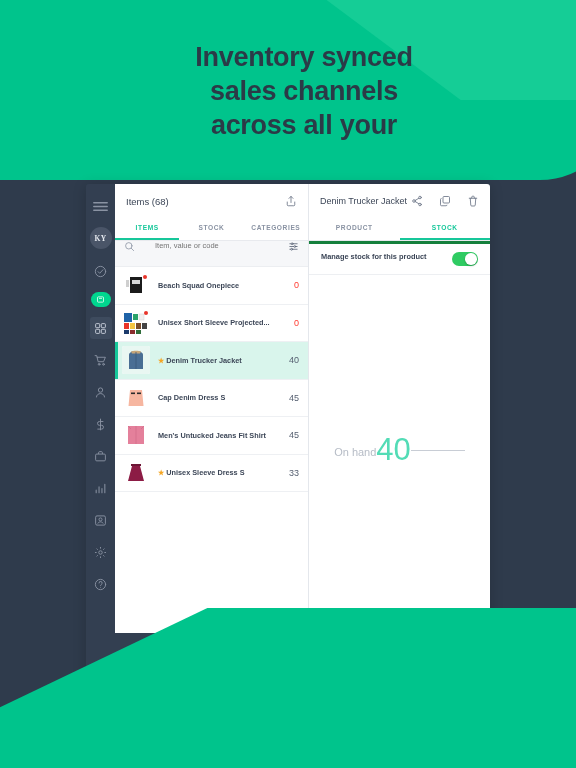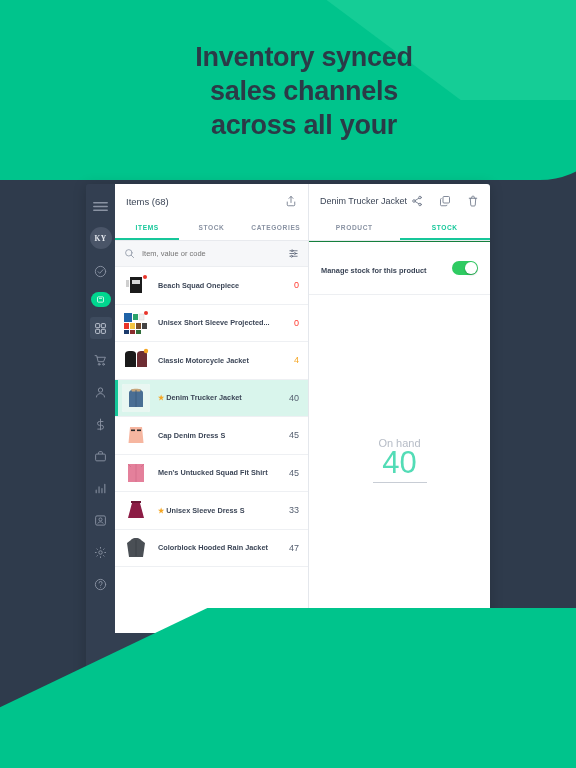--- a/index.html
+++ b/index.html
@@ -79,22 +79,22 @@
   .icon-btn { color:#6d7688; display:flex; align-items:center; cursor:pointer; }
   .icon-btn svg { width:12px; height:12px; display:block; }
   .tabs { display:flex; border-bottom:1px solid #e8eaee; }
   .tab {
     flex:1; text-align:center; font-size:6.6px; letter-spacing:.6px;
     color:#8a93a3; padding:6px 0 7px; font-weight:600;
     border-bottom:2px solid transparent; cursor:pointer;
   }
   .tab.active { color:#16c79a; border-bottom-color:#16c79a; }
   .search-bar {
-    height:26px; background:#f6f7f9; display:flex; align-items:center;
-    padding:0 9px; gap:7px; border-bottom:1px solid #eceef1;
+    height:26px; background:#f6f7f9; display:flex; align-items:flex-start;
+    padding:0 9px; gap:20px; border-bottom:1px solid #eceef1;
   }
   .search-bar svg { width:11px;height:11px; color:#8e96a5; display:block; flex:0 0 11px;}
   .search-input {
     border:none; background:transparent; outline:none; flex:1;
     font-size:7.5px; color:#9aa2b0; font-family:inherit;
   }
   .list { flex:1; overflow:hidden; background:#fff; }
   .list-item {
     height:37.5px; display:flex; align-items:center; gap:8px;
     padding:0 9px 0 7px; border-bottom:1px solid #eef0f3; position:relative;
@@ -145,34 +145,34 @@
   
   .detail {
     flex:1; background:#fff; display:flex; flex-direction:column;
   }
   .detail-head {
     height:34px; display:flex; align-items:center; padding:0 11px; gap:0;
   }
   .detail-title { font-size:9px; color:#3c4657; font-weight:500; flex:1; }
   .detail-actions { display:flex; gap:16px; align-items:center; }
   .manage-row {
-    display:flex; align-items:flex-end; justify-content:space-between;
-    padding:19px 12px; border-bottom:1px solid #edeff2; border-top:1px solid #15803d;
+    display:flex; align-items:flex-start; justify-content:space-between;
+    padding:8px 12px; border-bottom:1px solid #edeff2; border-top:3px solid #15803d;
   }
   .manage-label { font-size:7.4px; color:#3c4657; font-weight:600; }
   .toggle {
     width:26px;height:14px;border-radius:8px;background:#2fcb62;position:relative;
     cursor:pointer; flex:0 0 26px;
   }
   .toggle::after {
     content:""; position:absolute; right:1.2px; top:1.2px;
     width:11.6px;height:11.6px;border-radius:50%;background:#fff;
     box-shadow:0 1px 2px rgba(0,0,0,.25);
   }
-  .onhand-wrap { flex:1; display:flex; flex-direction:column;
+  .onhand-wrap { flex:1; display:flex; flex-direction:row;
     align-items:center; justify-content:center; }
   .onhand-label { font-size:11px; color:#b6bcc6; font-weight:300; margin-bottom:-4px; }
   .onhand-value { font-size:31px; color:#53dcb6; font-weight:300; line-height:1.15; }
   .onhand-rule { width:54px;height:1.4px;background:#c8cdd5; margin-top:1px; }
   .detail-row {
     display:flex; align-items:center; justify-content:space-between;
     padding:11px 12px; border-top:1px solid #edeff2; font-size:7.6px;
     color:#3c4657; cursor:pointer;
   }
   .chev { color:#b0b7c2; font-size:9px; }
@@ -347,32 +347,20 @@
               <rect x="8" y="21" width="5" height="4" fill="#8b2d2d"></rect>
             <rect x="14" y="21" width="5" height="4" fill="#2f6d3a"></rect>
               <circle cx="24" cy="4" r="2" fill="#e8352b"></circle>
             </svg>
         </div>
         <div class="li-name">Unisex Short Sleeve Projected...</div>
         <div class="li-qty zero">0</div>
       </div>
 
 
-      <div class="list-item">
-        <div class="thumb">
-          <svg viewBox="0 0 28 28">
-              <rect width="28" height="28" fill="#fff"></rect>
-            <path d="M3 8c0-2 2-3 4-3h3c2 0 4 1 4 3v13H3z" fill="#1a1a1a"></path>
-            <path d="M15 8c0-2 2-3 4-3h2c2 0 4 1 4 3v13H15z" fill="#6d2d33"></path>
-            <circle cx="24" cy="5" r="2.2" fill="#f5a623"></circle>
-            </svg>
-        </div>
-        <div class="li-name">Classic Motorcycle Jacket</div>
-        <div class="li-qty low">4</div>
-      </div>
 
       <div class="list-item active">
         <div class="thumb">
           <svg viewBox="0 0 28 28">
               <rect width="28" height="28" fill="#e9f7f2"></rect>
             <path d="M7 9c0-2.5 3-4 7-4s7 1.5 7 4v14H7z" fill="#4a6e94"></path>
             <path d="M9 5.5c1.8-1 8.2-1 10 0l-1 2H10z" fill="#c9a77a"></path>
             <path d="M14 6v17" stroke="#3a5878" stroke-width=".8"></path>
             </svg>
         </div>
@@ -395,47 +383,36 @@
 
       <div class="list-item">
         <div class="thumb">
           <svg viewBox="0 0 28 28">
               <rect width="28" height="28" fill="#fff"></rect>
             <path d="M6 5h16v18H6z" fill="#e4809b"></path>
             <path d="M14 5v18" stroke="#d26d8a" stroke-width=".8"></path>
             <path d="M6 5l3 3M22 5l-3 3" stroke="#d26d8a" stroke-width=".8"></path>
             </svg>
         </div>
-        <div class="li-name">Men's Untucked Squad Fit Shirt</div>
+        <div class="li-name">Men's Untucked Jeans Fit Shirt</div>
         <div class="li-qty">45</div>
       </div>
 
       <div class="list-item">
         <div class="thumb">
           <svg viewBox="0 0 28 28">
               <rect width="28" height="28" fill="#fff"></rect>
             <path d="M9 5h10v2H9z" fill="#6d1535"></path>
             <path d="M10 7h8l4 15H6z" fill="#8c1c45"></path>
             </svg>
         </div>
         <div class="li-name"><span class="li-star">★</span><span>Unisex Sleeve Dress S</span></div>
         <div class="li-qty">33</div>
       </div>
 
-      <div class="list-item">
-        <div class="thumb">
-          <svg viewBox="0 0 28 28">
-              <rect width="28" height="28" fill="#fff"></rect>
-            <path d="M14 4c4 0 5 2 5 2l4 3-2 14H7L5 9l4-3s1-2 5-2z" fill="#4a4f55"></path>
-            <path d="M14 6v16" stroke="#3a3f45" stroke-width=".8"></path>
-            </svg>
-        </div>
-        <div class="li-name">Colorblock Hooded Rain Jacket</div>
-        <div class="li-qty">47</div>
-      </div>
     </div>
 
     <div class="total-panel">
       <div class="grabber"></div>
       <div class="total-label">TOTAL IN STOCK</div>
       <div class="total-amount">
         <span class="cur">$</span>
         <span class="val">78,216.82</span>
       </div>
       <div class="total-rows">

